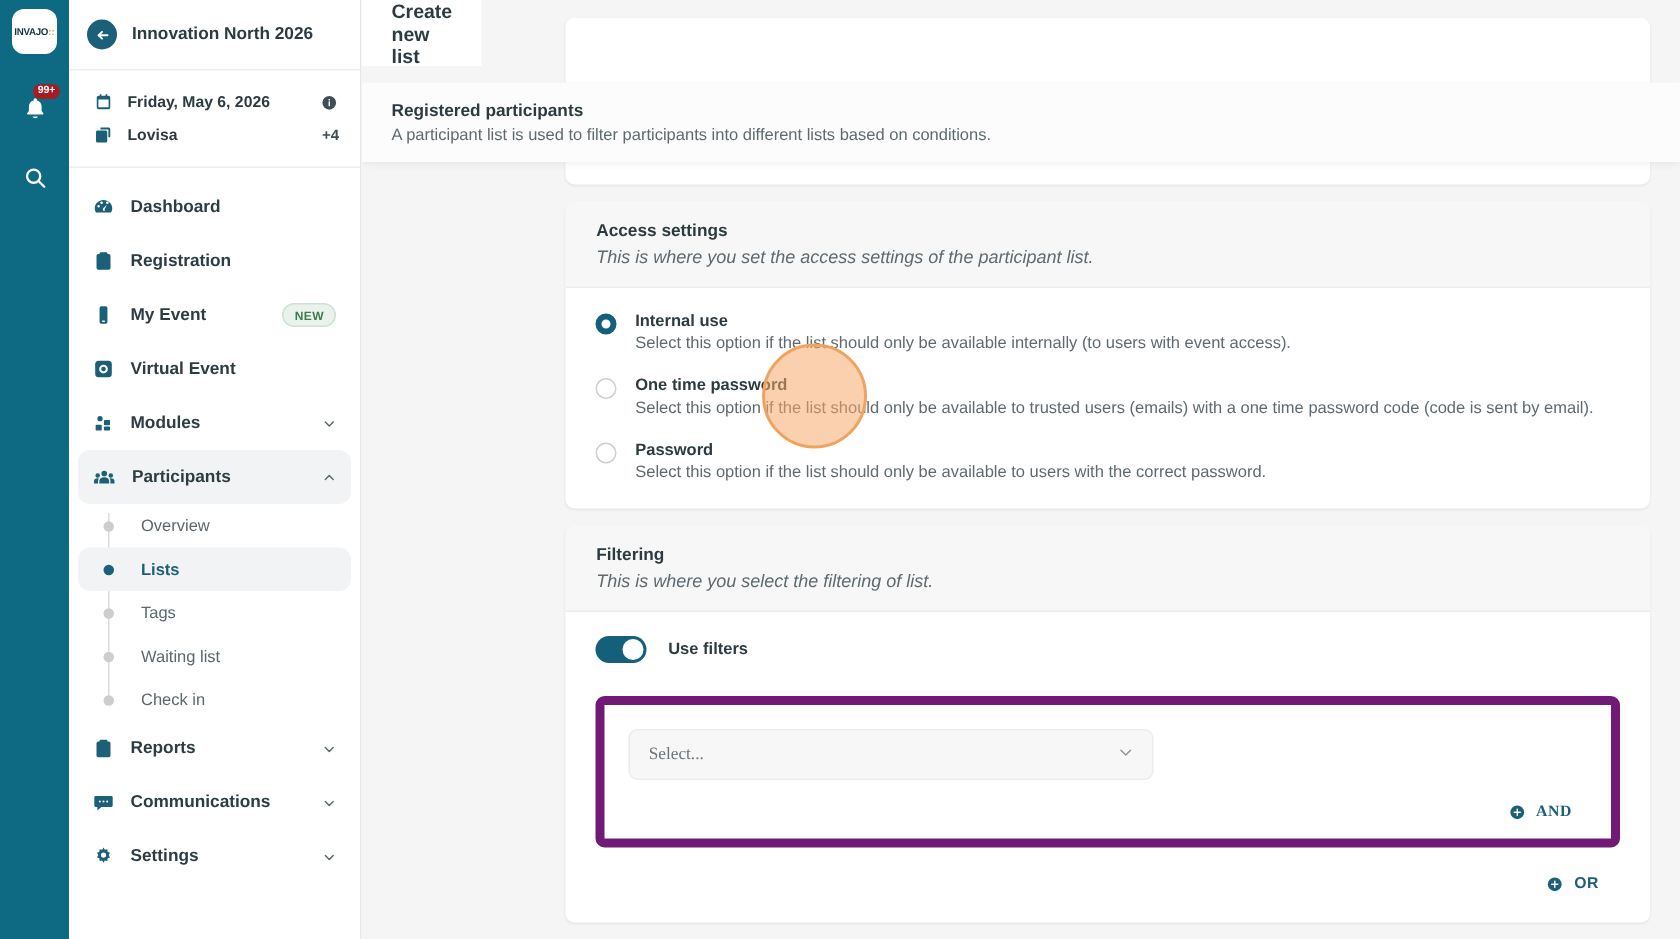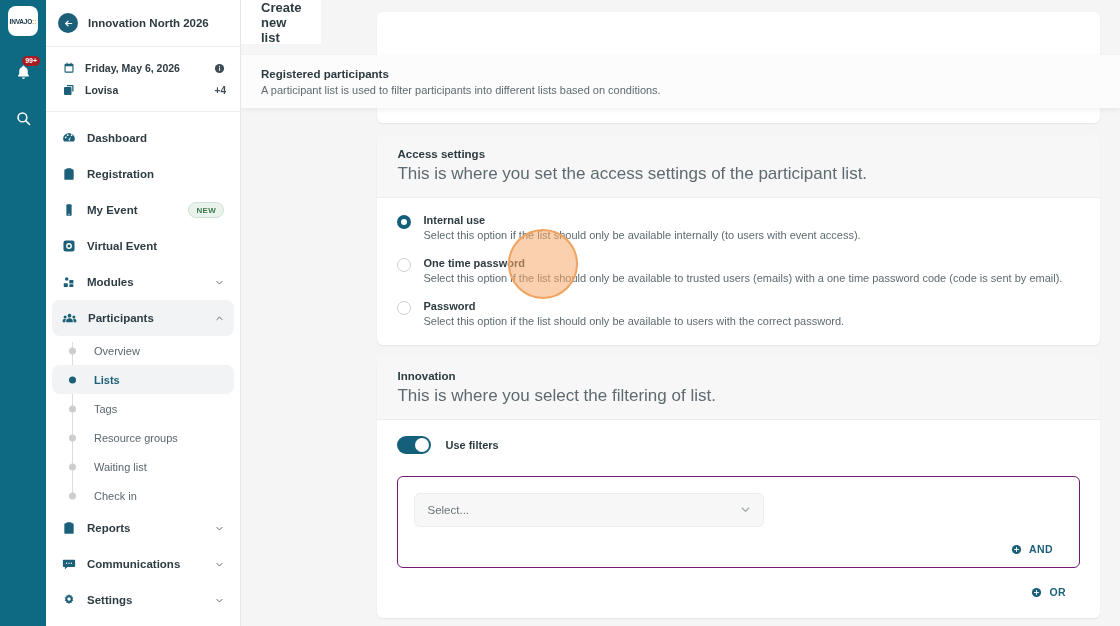--- a/index.html
+++ b/index.html
@@ -142,21 +142,21 @@
     box-shadow: 0 1px 2px rgba(0,0,0,0.07);
     margin-bottom: 12px;
     overflow: hidden;
   }
   .card-head {
     background: #f7f7f7;
     padding: 13px 20px 13px 20px;
     border-bottom: 1px solid #ededed;
   }
   .card-head h3 { font-size: 11.5px; font-weight: 700; color: #2d3b41; margin-bottom: 4px; }
-  .card-head p { font-size: 17px; color: #5e6a70; }
+  .card-head p { font-size: 12px; color: #5e6a70; font-style: italic; }
   .card-body { padding: 16px 20px 18px 20px; }
 
   .text-input {
     width: 100%; height: 32px;
     background: #f2f2f2;
     border: 1px solid #e6e6e6; border-radius: 5px;
     font-size: 11.5px; color: #2d3b41;
     padding: 0 11px; font-family: inherit;
     outline: none;
   }
@@ -181,23 +181,24 @@
     background: #14607a; position: relative; cursor: pointer;
     flex: 0 0 34px;
   }
   .toggle .knob {
     position: absolute; right: 2px; top: 2px;
     width: 14px; height: 14px; border-radius: 50%; background: #fff;
   }
   .toggle-label { font-size: 11px; font-weight: 700; color: #2d3b41; }
 
   .filter-group {
-    border: 1px solid #701a75; border-radius: 6px;
+    border: 6px solid #701a75; border-radius: 6px;
     padding: 16px 16px 10px 16px;
     background: #fff;
+    font-family: Liberation Serif, serif;
   }
   .select {
     width: 350px; height: 34px;
     background: #f7f7f7; border: 1px solid #ececec; border-radius: 6px;
     display: flex; align-items: center; justify-content: space-between;
     padding: 0 12px; cursor: pointer;
   }
   .select-val { font-size: 11.5px; color: #6b7479; }
 
   .logic-row { display: flex; justify-content: flex-end; padding-top: 14px; }
@@ -387,24 +388,20 @@
       <div class="sub-item active">
         <span class="sub-dot"></span>
         <span class="sub-label">Lists</span>
       </div>
       <div class="sub-item">
         <span class="sub-dot"></span>
         <span class="sub-label">Tags</span>
       </div>
       <div class="sub-item">
         <span class="sub-dot"></span>
-        <span class="sub-label">Resource groups</span>
-      </div>
-      <div class="sub-item">
-        <span class="sub-dot"></span>
         <span class="sub-label">Waiting list</span>
       </div>
       <div class="sub-item">
         <span class="sub-dot"></span>
         <span class="sub-label">Check in</span>
       </div>
     </div>
 
     <div class="nav-item">
       <span class="nav-ico">
@@ -498,21 +495,21 @@
             <div class="radio-title">Password</div>
             <div class="radio-desc">Select this option if the list should only be available to users with the correct password.</div>
           </div>
         </div>
 
       </div>
     </div>
 
     <div class="card">
       <div class="card-head">
-        <h3>Innovation</h3>
+        <h3>Filtering</h3>
         <p>This is where you select the filtering of list.</p>
       </div>
       <div class="card-body">
 
         <div class="toggle-row">
           <div class="toggle">
             <div class="knob"></div>
           </div>
           <span class="toggle-label">Use filters</span>
         </div>

